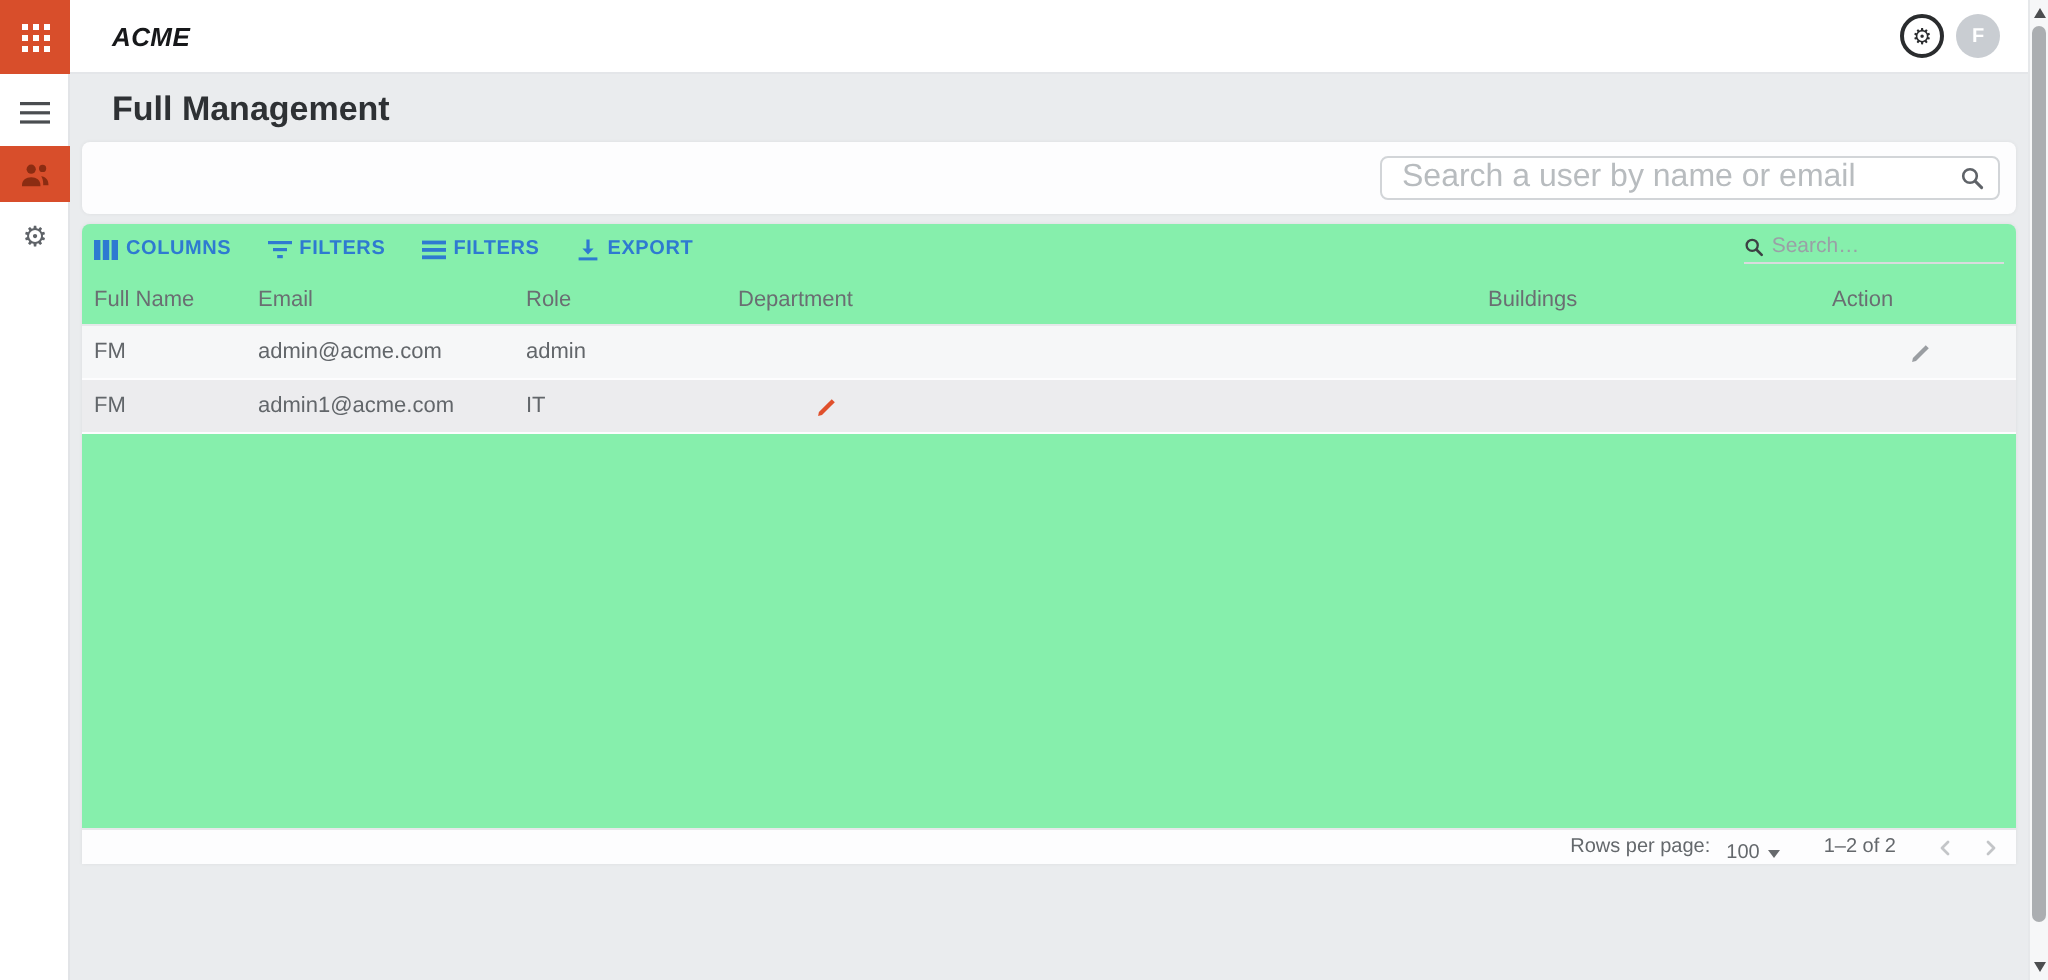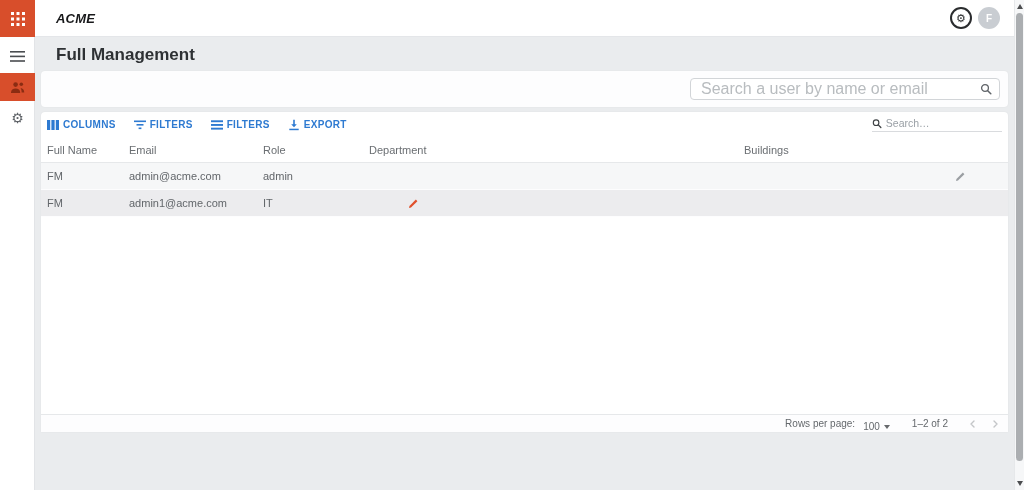--- a/index.html
+++ b/index.html
@@ -25,21 +25,21 @@
   
   .page-title { position:absolute; left:56px; top:45px; font-size:17px; font-weight:700; color:#2e3134; }
 
   .search-card { position:absolute; left:41px; top:71px; width:967px; height:36px; background:#fdfdfe; border-radius:4px; box-shadow:0 0 2px rgba(0,0,0,0.06); }
   .big-search-wrap { position:absolute; right:8px; top:7px; width:310px; height:22px; }
   .big-search { width:100%; height:22px; border:1px solid #d2d5d8; border-radius:4px; font-size:16px; padding:0 26px 0 10px; color:#555; background:#fff; font-family:"Liberation Sans", sans-serif; }
   .big-search::placeholder { color:#b8bcbf; }
   .big-search-icon { position:absolute; right:8px; top:5px; color:#5f6368; }
 
   
-  .table-card { position:absolute; left:41px; top:112px; width:967px; height:320px; background:#ffffff; border-radius:4px 4px 0 0; box-shadow:0 0 2px rgba(0,0,0,0.06); }
+  .table-card { position:absolute; left:41px; top:112px; width:967px; height:320px; background:#86efac; border-radius:4px 4px 0 0; box-shadow:0 0 2px rgba(0,0,0,0.06); }
   .grid-toolbar { height:25px; display:flex; align-items:center; padding-left:6px; }
   .tb-btn { display:flex; align-items:center; gap:4px; color:#2e7ad1; font-size:10px; font-weight:600; letter-spacing:0.3px; background:none; border:none; margin-right:18px; cursor:pointer; font-family:"Liberation Sans", sans-serif; }
   .quick-search { margin-left:auto; margin-right:6px; display:flex; align-items:center; gap:4px; border-bottom:1px solid #d9dbde; width:130px; padding-bottom:2px; color:#3c4043; }
   .quick-search input { border:none; outline:none; width:100%; font-size:10.5px; background:transparent; color:#555; font-family:"Liberation Sans", sans-serif; }
   .quick-search input::placeholder { color:#9aa0a6; }
 
   .thead, .trow { display:grid; grid-template-columns:82px 134px 106px 375px 172px 1fr; }
   .thead { height:26px; line-height:26px; border-bottom:1px solid #e6e8ea; color:#6a6e72; font-size:11px; }
   .thead > div { padding-left:6px; white-space:nowrap; overflow:hidden; }
   .trow { height:27px; line-height:27px; font-size:11px; color:#62666a; border-bottom:1px solid #fdfdfe; align-items:center; cursor:pointer; }
@@ -184,20 +184,21 @@
         <input type="text" placeholder="Search…" style="">
       </div>
     </div>
 
     <div class="thead">
       <div>Full Name</div>
       <div>Email</div>
       <div>Role</div>
       <div>Department</div>
       <div>Buildings</div>
+      <div>Action</div>
     </div>
 
     <div class="trow r1">
       <div class="cell">FM</div>
       <div class="cell">admin@acme.com</div>
       <div class="cell">admin</div>
       <div class="cell"></div>
       <div class="cell"></div>
       <div class="cell action-cell">
         <button class="edit-btn edit-gray">

